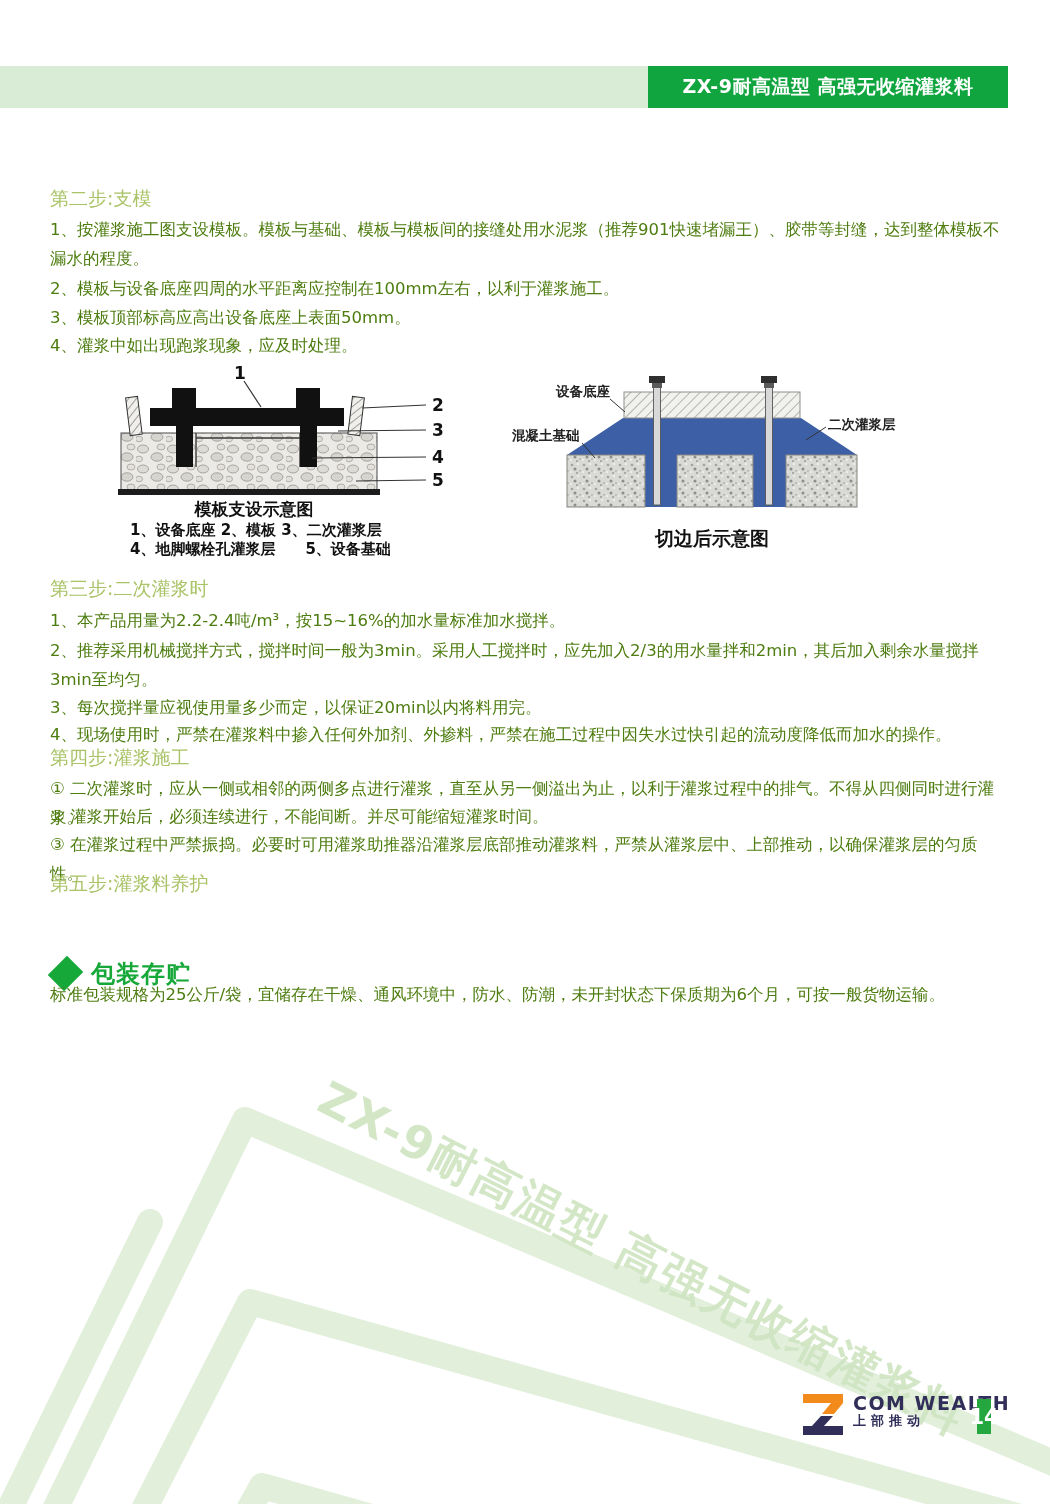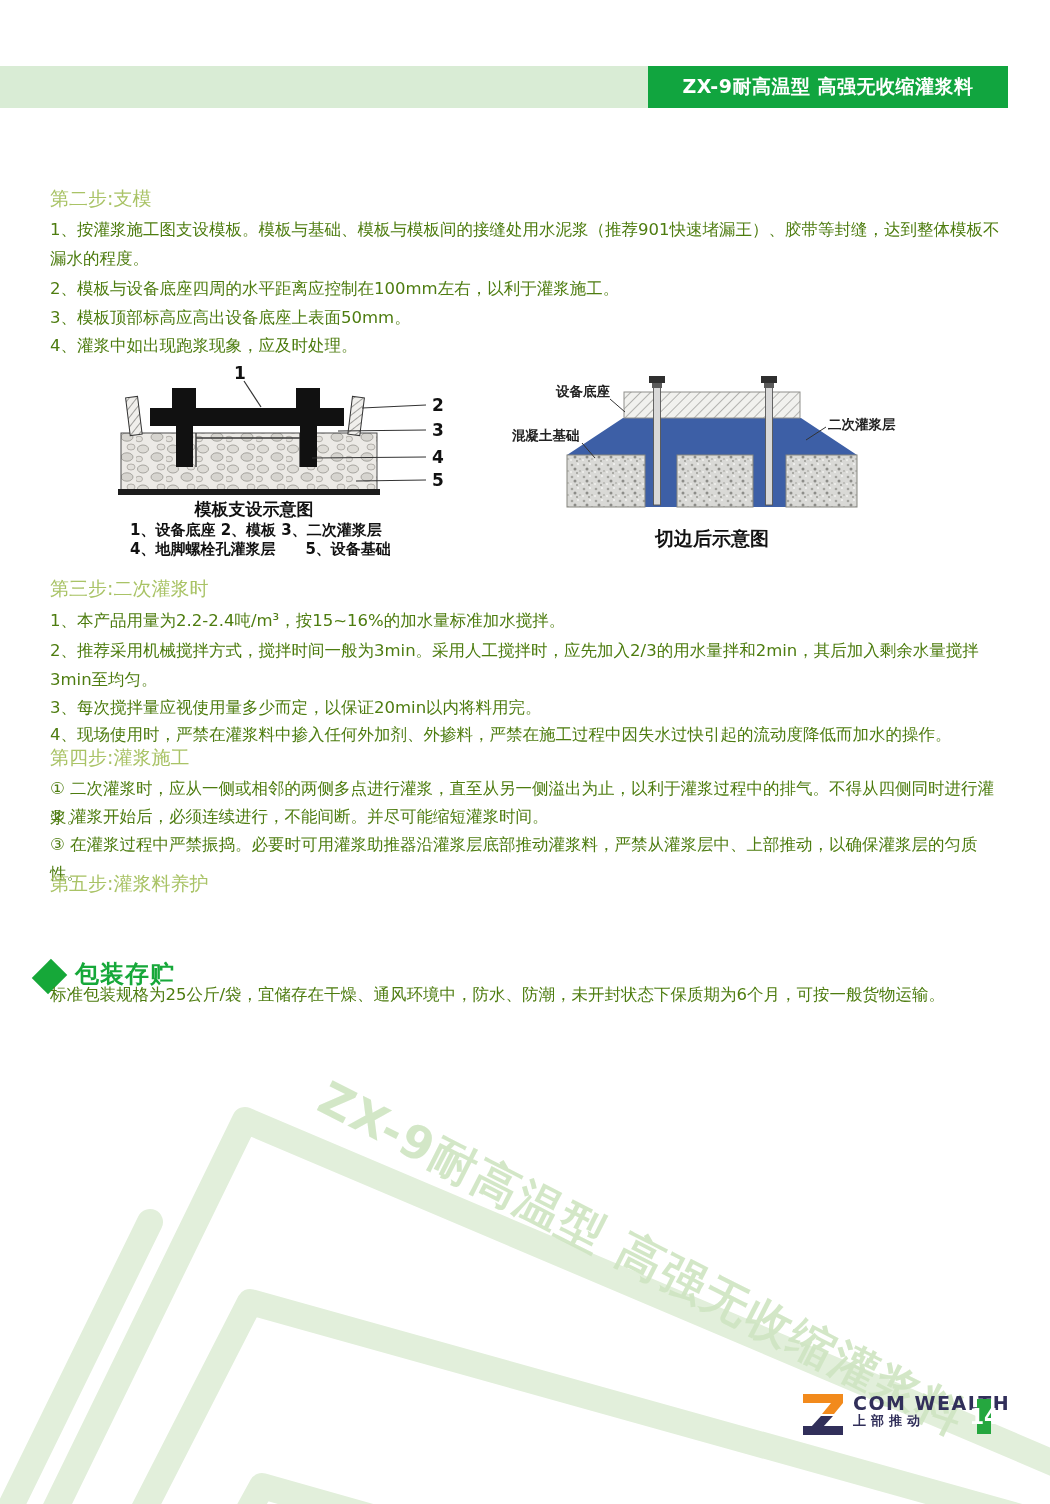--- a/index.html
+++ b/index.html
@@ -17,21 +17,21 @@
   }
   .hdr-strip{position:absolute;left:0;top:66px;width:648px;height:42px;background:#d9ecd5;z-index:2;}
   .hdr-bar{
     position:absolute;left:648px;top:66px;width:360px;height:42px;background:#11a53f;z-index:2;
     display:flex;align-items:center;justify-content:center;
     color:#ffffff;font-size:19px;font-weight:bold;letter-spacing:.5px;
   }
   h2.step{position:absolute;left:50px;margin:0;font-size:19px;font-weight:normal;color:#a9c366;z-index:2;}
   p.body{position:absolute;left:50px;width:952px;margin:0;font-size:16.5px;line-height:29px;color:#4d7c0f;z-index:2;}
   .diag{position:absolute;z-index:2;}
-  .pkg-row{position:absolute;left:32px;top:958px;display:flex;align-items:center;z-index:2;}
+  .pkg-row{position:absolute;left:48px;top:958px;display:flex;z-index:2;}
   .diamond{width:23px;height:23px;background:#16a839;transform:rotate(45deg) scale(1,1.18);margin:4px 14px 0 6px;}
   .pkg-title{font-size:24px;font-weight:bold;color:#16a839;letter-spacing:1px;}
   .footer-logo{position:absolute;left:797px;top:1389px;z-index:2;display:flex;}
   .brand-block{margin-left:6px;padding-top:4px;}
   .brand-en{font-size:19px;font-weight:bold;color:#312f5a;letter-spacing:1.5px;line-height:20px;white-space:nowrap;}
   .brand-cn{font-size:13px;font-weight:bold;color:#312f5a;letter-spacing:5px;line-height:16px;}
   .page-box{
     position:absolute;left:977px;top:1399px;width:14px;height:35px;background:#25a73f;z-index:2;
     display:flex;align-items:center;justify-content:center;color:#fff;font-size:21px;font-weight:bold;
   }

